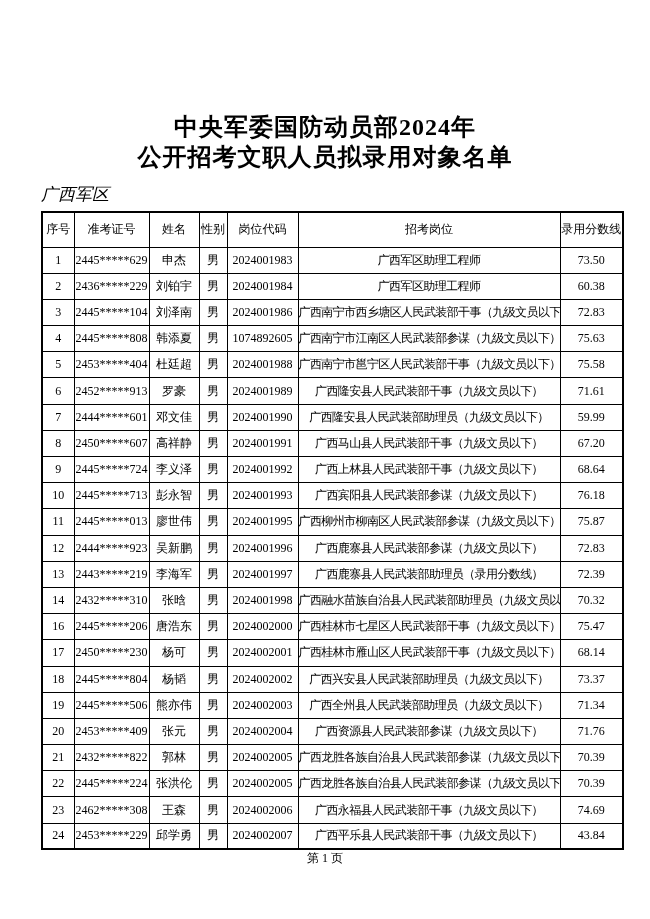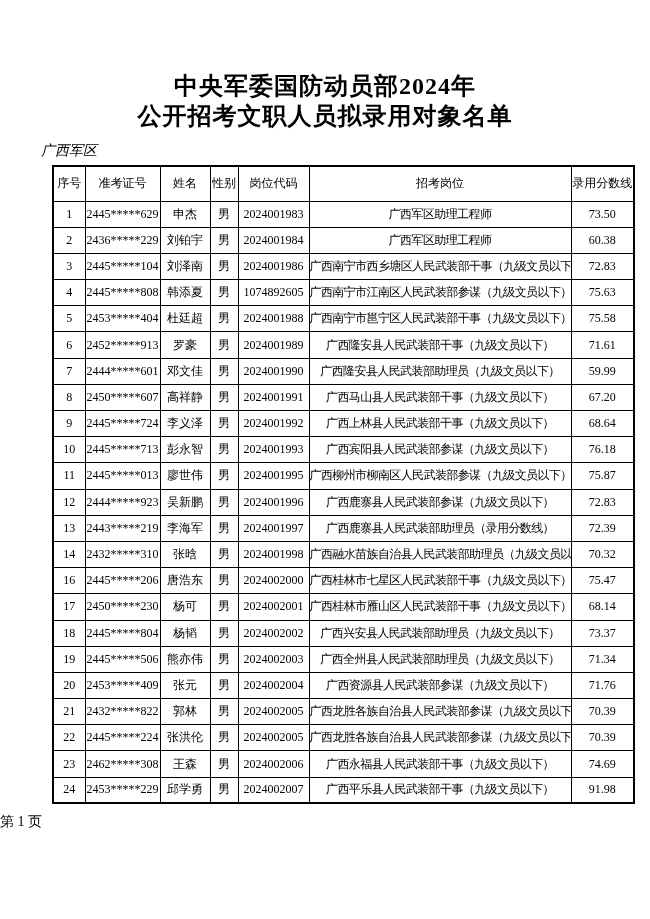--- a/index.html
+++ b/index.html
@@ -9,36 +9,36 @@
     background: #ffffff;
     font-family: "Liberation Serif", serif;
     color: #000;
   }
   .page {
     position: relative;
     width: 650px; height: 919px;
     overflow: hidden;
   }
   .title-block {
-    padding-top: 71px;
+    padding-top: 112px;
     text-align: center;
     font-weight: bold;
     font-size: 24px;
     line-height: 30px;
     letter-spacing: 1px;
     font-family: "Liberation Serif", serif;
   }
   .region-label {
     margin: 11px 0 5px 41px;
-    font-size: 14px;
+    font-size: 17px;
     font-style: italic;
     font-family: "Liberation Serif", serif;
   }
   table.roster {
-    margin-left: 52px;
+    margin-left: 41px;
     width: 581px;
     border-collapse: collapse;
     table-layout: fixed;
     border: 2px solid #000;
   }
   table.roster th, table.roster td {
     border: 1px solid #000;
     padding: 0;
     text-align: center;
     vertical-align: middle;
@@ -51,22 +51,22 @@
   table.roster tbody td { height: 26.2px; }
   td.col-1 { letter-spacing: 0; }
   td.col-5 {
     text-align: left;
     padding-left: 5px;
     padding-right: 2px;
     font-size: 11px;
     letter-spacing: -0.6px;
   }
   .page-footer {
-    margin-top: 9px;
-    font-size: 14px;
+    text-align: center;
+    font-size: 12px;
   }
 </style>
 </head>
 <body>
 
 <div class="page">
 
   <div class="title-block">
     <div>中央军委国防动员部2024年</div>
     <div>公开招考文职人员拟录用对象名单</div>
@@ -294,20 +294,20 @@
           <td class="col-5">广西永福县人民武装部干事（九级文员以下）</td>
           <td class="col-6">74.69</td>
         </tr>
         <tr>
           <td class="col-0">24</td>
           <td class="col-1">2453*****229</td>
           <td class="col-2">邱学勇</td>
           <td class="col-3">男</td>
           <td class="col-4">2024002007</td>
           <td class="col-5">广西平乐县人民武装部干事（九级文员以下）</td>
-          <td class="col-6">91.98</td>
+          <td class="col-6">43.84</td>
         </tr>
       </tbody>
   </table>
 
   <div class="page-footer">第 1 页</div>
 
 </div>
 
 </body></html>

